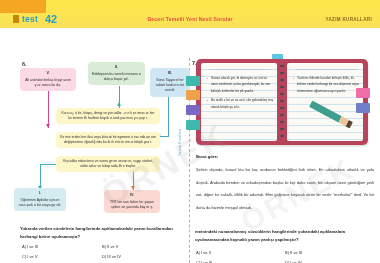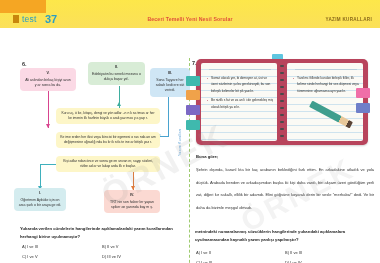--- a/index.html
+++ b/index.html
@@ -19,21 +19,21 @@
   .header-corner {
     position: absolute; left: 0; top: 0; width: 46px; height: 13px;
     background: #f5a623;
   }
   .hdr-badge {
     position: absolute; left: 13px; top: 15px;
     width: 6px; height: 8px; background: #c8860d;
   }
   .hdr-test {
     position: absolute; left: 22px; top: 14px;
-    font-size: 8.5px; font-weight: normal; color: #2a9ec4; letter-spacing: .2px;
+    font-size: 8.5px; font-weight: bold; color: #2a9ec4; letter-spacing: .2px;
   }
   .hdr-num {
     position: absolute; left: 45px; top: 12.5px;
     font-size: 11px; font-weight: bold; color: #2a9ec4;
   }
   .hdr-center {
     position: absolute; left: 0; top: 16px; width: 380px;
     text-align: center; font-size: 5.2px; font-weight: bold;
     color: #e0503a; letter-spacing: .15px;
   }
@@ -194,21 +194,21 @@
     white-space: nowrap;
   }
 </style>
 </head>
 <body>
 
 <div class="header">
   <div class="header-corner"></div>
   <div class="hdr-badge"></div>
   <div class="hdr-test">test</div>
-  <div class="hdr-num">37</div>
+  <div class="hdr-num">42</div>
   <div class="hdr-center">Beceri Temelli Yeni Nesil Sorular</div>
   <div class="hdr-right">YAZIM KURALLARI</div>
 </div>
 
 <div class="body-area">
 
   <div class="col-divider"></div>
   <div class="side-label">Yazım Kuralları</div>
 
   <div class="qnum qnum-left">6.</div>

